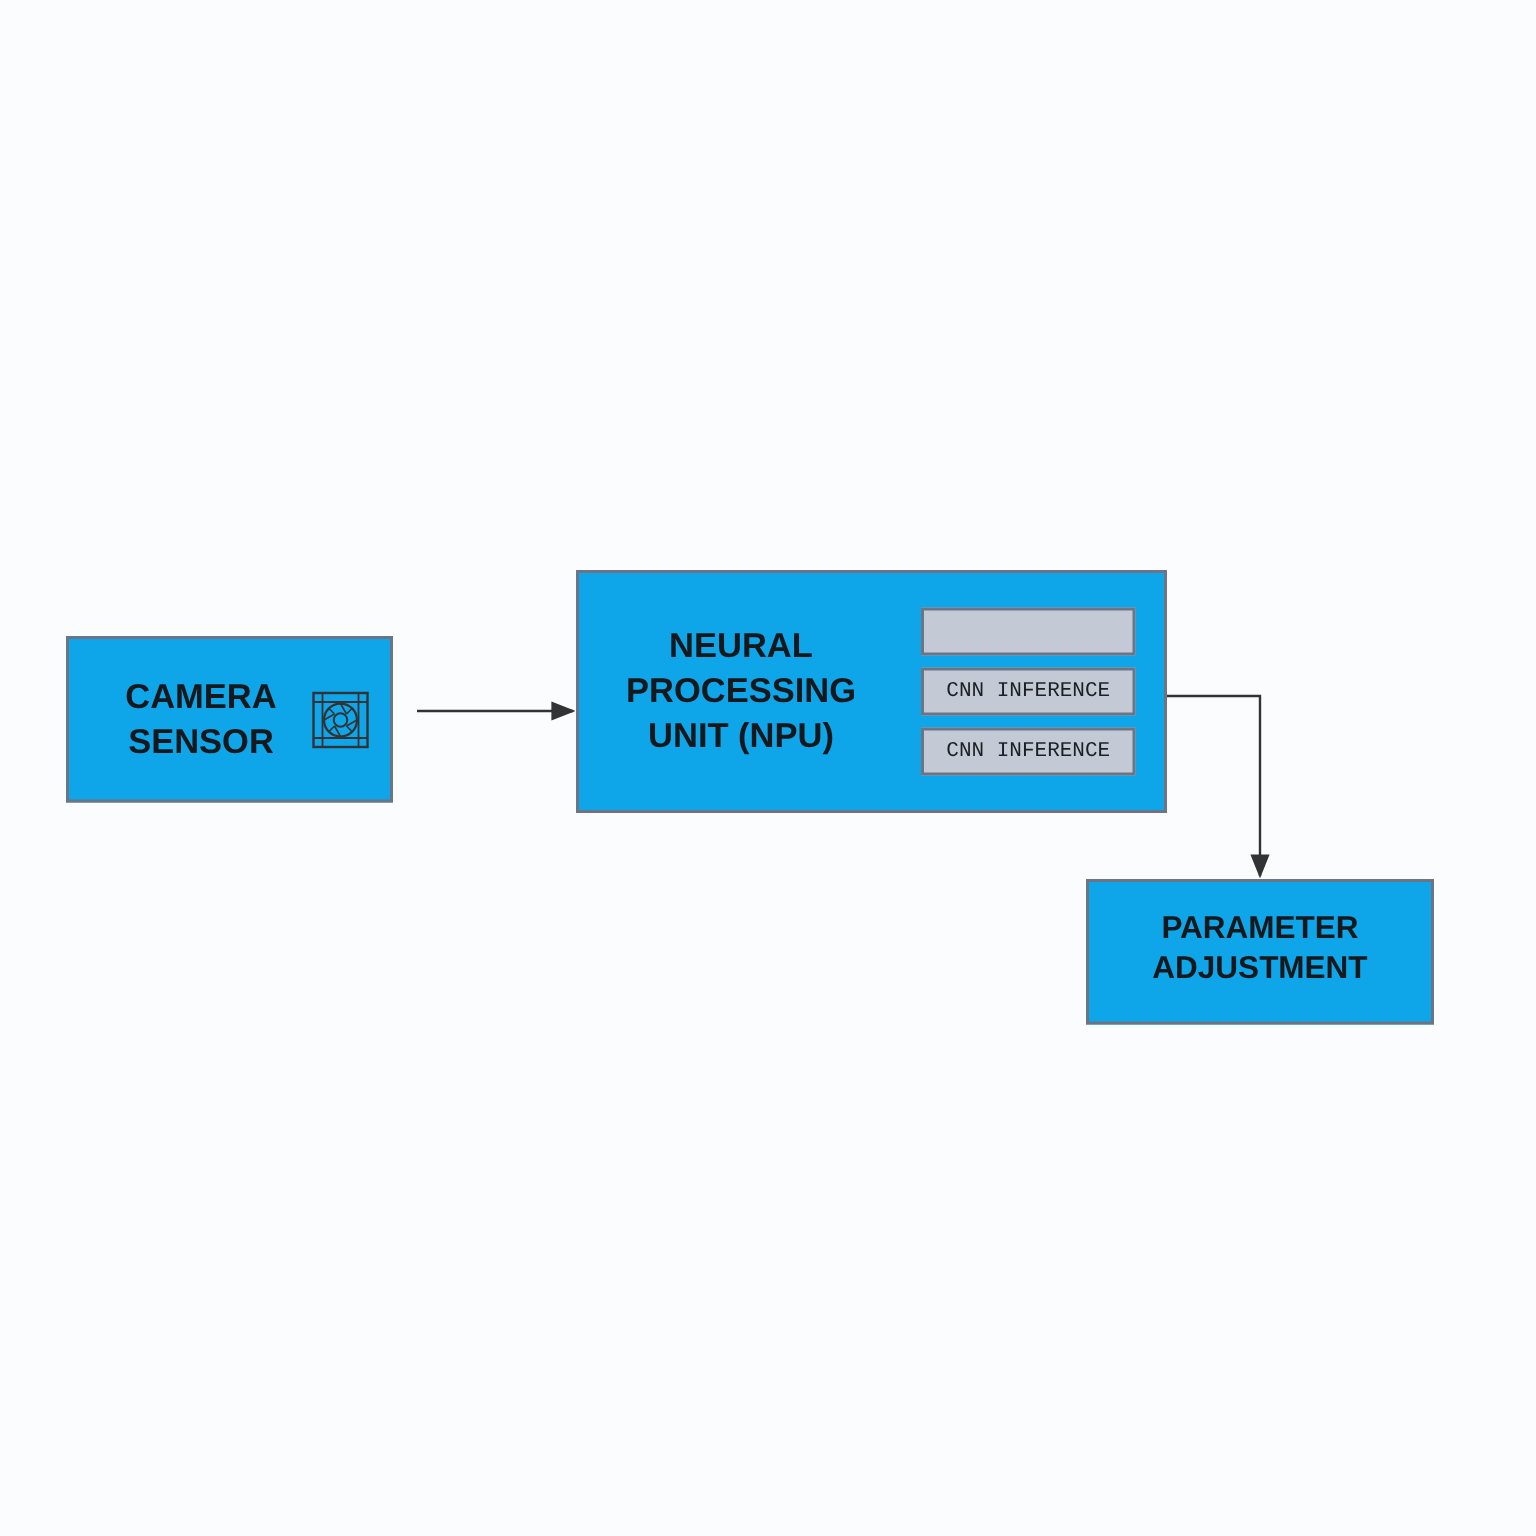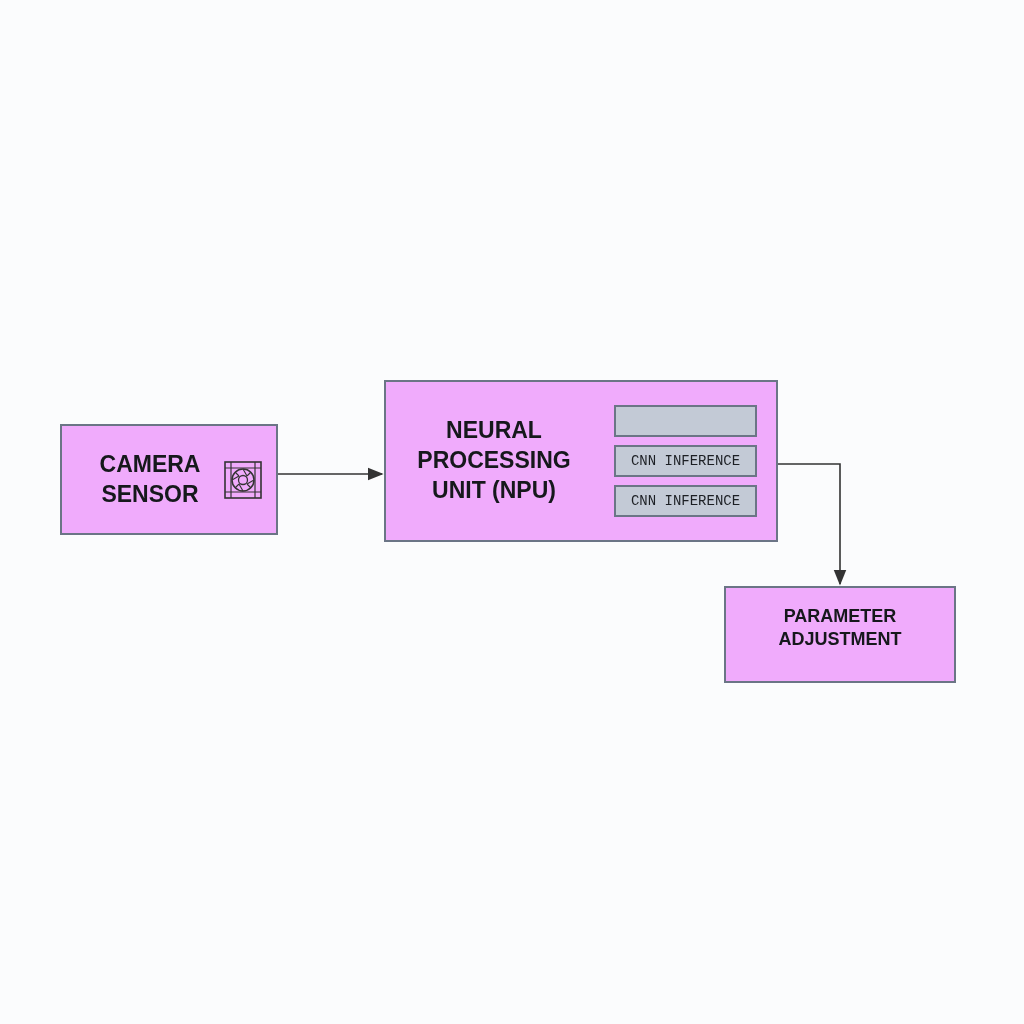--- a/index.html
+++ b/index.html
@@ -1,35 +1,35 @@
 <!DOCTYPE html>
 <html><head>
   <meta charset="utf-8">
   <style>
     html, body { margin:0; padding:0; }
     body { width:1024px; height:1024px; background:#fbfcfd; position:relative; overflow:hidden; font-family:"Liberation Sans", sans-serif; }
-    .box { position:absolute; background:#f0abfc; border:2px solid #6b7586; box-sizing:border-box; }
+    .box { position:absolute; background:#0ea5e9; border:2px solid #6b7586; box-sizing:border-box; }
     .label { position:absolute; font-weight:bold; color:#16181c; text-align:center; line-height:1.3; white-space:pre-line; }
     .sub { position:absolute; border:2px solid #6b7586; box-sizing:border-box; background:#c3cad6; font-size:14px; color:#1c1f24; display:flex; align-items:center; justify-content:center;font-family:Liberation Mono, monospace; }
     svg.lines { position:absolute; left:0; top:0; }
   </style>
 </head>
 <body>
 
 <svg class="lines" width="1024" height="1024">
   <defs>
     <marker id="arr" markerWidth="10" markerHeight="10" refX="9" refY="5" orient="auto">
       <path d="M0,1 L10,5 L0,9 Z" fill="#333"></path>
     </marker>
   </defs>
   <line x1="278" y1="474" x2="382" y2="474" stroke="#333" stroke-width="1.6" marker-end="url(#arr)"></line>
   <polyline points="778,464 840,464 840,584" fill="none" stroke="#333" stroke-width="1.6" marker-end="url(#arr)"></polyline>
 </svg>
 
-<div class="box" style="left:60px;top:424px;width:218px;height:111px;">
+<div class="box" style="left:44px;top:424px;width:218px;height:111px;">
   <div class="label" style="left:28px;top:24px;width:120px;font-size:23px;">CAMERA
 SENSOR</div>
   <svg style="position:absolute;left:161px;top:34px;" width="40" height="40" viewBox="0 0 40 40">
     <rect x="2" y="2" width="36" height="36" fill="none" stroke="#333" stroke-width="1.6"></rect>
     <line x1="32" y1="2" x2="32" y2="38" stroke="#333" stroke-width="1.2"></line>
     <line x1="2" y1="32" x2="38" y2="32" stroke="#333" stroke-width="1.2"></line>
     <line x1="8" y1="2" x2="8" y2="38" stroke="#333" stroke-width="1.2"></line>
     <line x1="2" y1="8" x2="38" y2="8" stroke="#333" stroke-width="1.2"></line>
     <circle cx="20" cy="20" r="11" fill="none" stroke="#333" stroke-width="1.5"></circle>
     <circle cx="20" cy="20" r="4.5" fill="none" stroke="#333" stroke-width="1.3"></circle>
@@ -40,15 +40,15 @@
 <div class="box" style="left:384px;top:380px;width:394px;height:162px;">
   <div class="label" style="left:18px;top:34px;width:180px;font-size:23px;">NEURAL
 PROCESSING
 UNIT (NPU)</div>
   <div class="sub" style="left:228px;top:23px;width:143px;height:32px;"></div>
   <div class="sub" style="left:228px;top:63px;width:143px;height:32px;">CNN INFERENCE</div>
   <div class="sub" style="left:228px;top:103px;width:143px;height:32px;">CNN INFERENCE</div>
 </div>
 
 <div class="box" style="left:724px;top:586px;width:232px;height:97px;">
-  <div class="label" style="left:0;top:17px;width:228px;font-size:18px;">PARAMETER
+  <div class="label" style="left:0;top:17px;width:228px;font-size:21px;">PARAMETER
 ADJUSTMENT</div>
 </div>
 
 </body></html>

